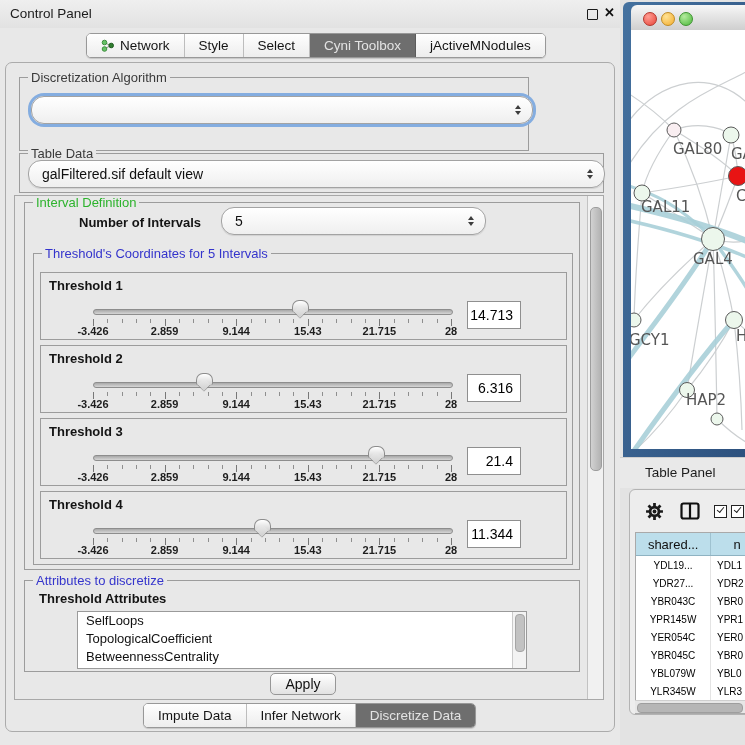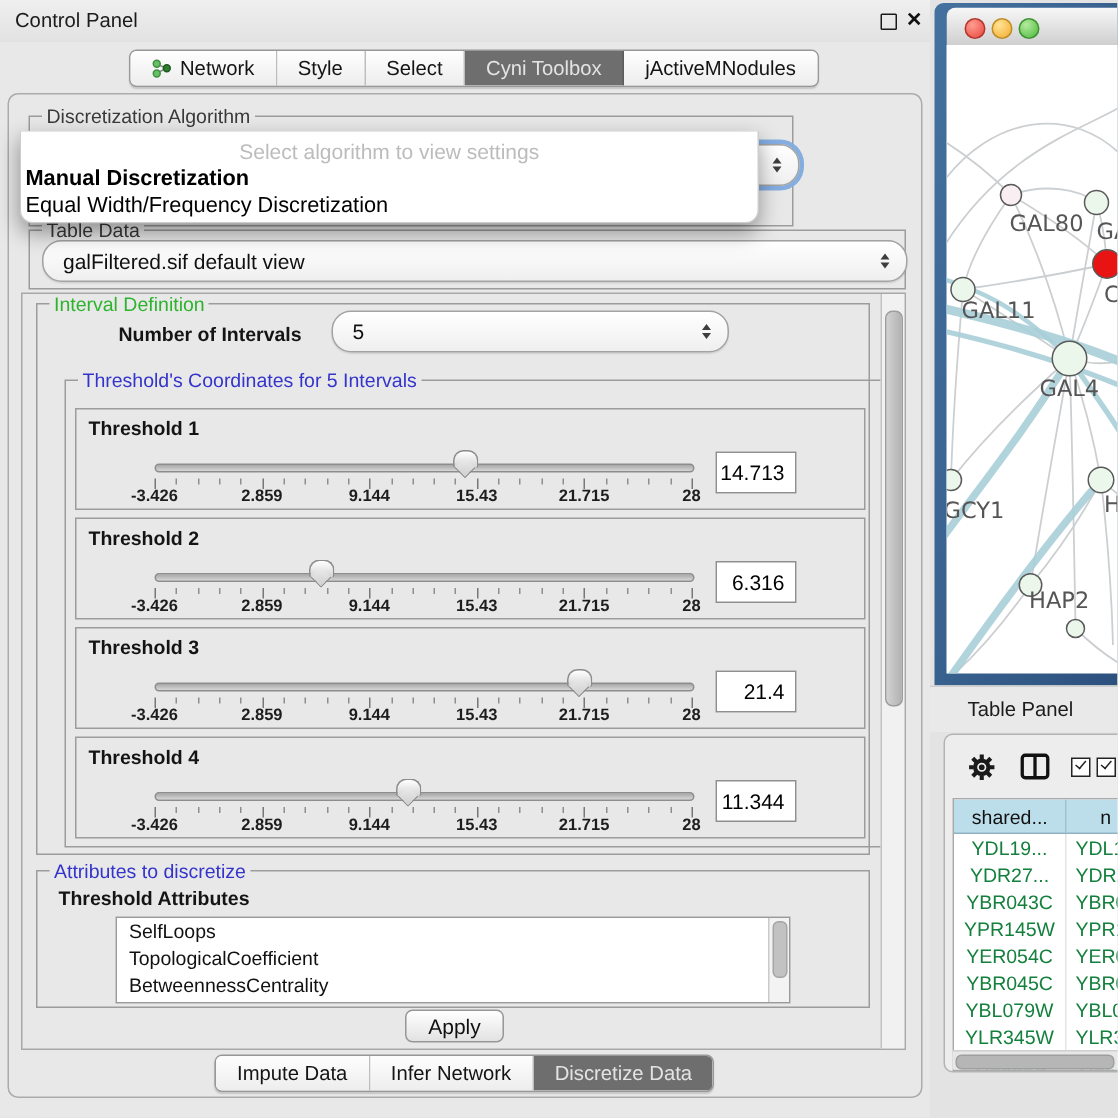--- a/index.html
+++ b/index.html
@@ -61,21 +61,21 @@
   .net-canvas{position:absolute;left:8px;top:28px;width:136px;height:419px;background:#fff;overflow:hidden;}
   .tp-header{position:absolute;left:0;top:457px;width:125px;height:30px;background:#e9e9e9;border-top:1px solid #cecece;}
   .tp-title{position:absolute;left:25px;top:7px;font-size:13.5px;color:#1c1c1c;}
   .tp-card{position:absolute;left:9px;top:489px;width:130px;height:224px;background:#ededed;border:1px solid #b3b3b3;border-radius:6px;overflow:hidden;}
   .cbx{position:absolute;width:11px;height:11px;border:1.6px solid #222;background:#fff;}
   .cbx::after{content:"";position:absolute;left:1.5px;top:1px;width:6px;height:3px;border-left:1.8px solid #222;border-bottom:1.8px solid #222;transform:rotate(-50deg);}
   .tbl{position:absolute;left:5px;top:42px;width:130px;height:182px;background:#fff;border:1px solid #a9a9a9;overflow:hidden;box-sizing:border-box;}
   .thead{display:flex;height:22px;background:#bcdeeb;border-bottom:1px solid #8fb3c2;}
   .th{font-size:13px;color:#111;display:flex;align-items:center;justify-content:center;border-right:1px solid #9fc2d0;box-sizing:border-box;overflow:hidden;white-space:nowrap;}
   .trow{display:flex;height:18px;}
-  .td{font-size:13px;color:#15803d;display:flex;align-items:center;box-sizing:border-box;overflow:hidden;white-space:nowrap;}
+  .td{font-size:10px;color:#000000;display:flex;align-items:center;box-sizing:border-box;overflow:hidden;white-space:nowrap;}
   .td.c1{justify-content:center;border-right:1px solid #e4e4e4;}
   .td.c2{padding-left:6px;}
   .hsb{position:absolute;left:5px;top:210px;width:124px;height:12px;background:#e7e7e7;border-top:1px solid #cfcfcf;}
   .hsb .thumb{position:absolute;left:2px;top:2px;width:104px;height:8px;border-radius:4px;background:#b6b6b6;border:1px solid #9e9e9e;}
   .toolbar-icon{position:absolute;}
 </style>
 </head>
 <body>
 
 <div id="root">
@@ -117,25 +117,20 @@
       <div class="group" style="left:13px;top:14px;width:508px;height:72px;">
         <span class="gtitle">Discretization Algorithm</span>
       </div>
       <div class="combo focused" style="left:25px;top:33px;width:487px;height:26px;">
         <span class="arrows">
             <span class="arr-up"></span>
             <span class="arr-dn"></span>
           </span>
       </div>
 
-      <div class="popup">
-        <div class="ph">Select algorithm to view settings</div>
-        <div class="opt1">Manual Discretization</div>
-        <div class="opt2">Equal Width/Frequency Discretization</div>
-      </div>
 
       <div class="group" style="left:13px;top:90px;width:583px;height:38px;">
         <span class="gtitle">Table Data</span>
         <div class="combo" style="left:8px;top:6px;width:562px;height:26px;">
           <span>galFiltered.sif default view</span>
           <span class="arrows">
               <span class="arr-up"></span>
               <span class="arr-dn"></span>
             </span>
         </div>
@@ -146,21 +141,21 @@
         <div class="group" style="left:9px;top:6px;width:554px;height:366px;">
           <span class="gtitle green">Interval Definition</span>
           <span class="bold-label" style="left:54px;top:12px;">Number of Intervals</span>
           <div class="combo" style="left:196px;top:4px;width:250px;height:26px;">
             <span>5</span>
             <span class="arrows">
                 <span class="arr-up"></span>
                 <span class="arr-dn"></span>
               </span>
           </div>
-          <div class="group" style="left:18px;top:50px;width:538px;height:310px;padding-left:14px;" id="thresholds-group">
+          <div class="group" style="left:8px;top:50px;width:538px;height:310px;" id="thresholds-group">
             <span class="gtitle blue">Threshold's Coordinates for 5 Intervals</span>
           <div class="tpanel" style="top: 18px;">
     <div class="ttitle">Threshold 1</div>
     <div class="track"></div>
     <div class="handle" style="left: 251.137px;"></div>
     <div class="ticks">
                   <div class="tick major" style="left: 0px;"></div>
                   <div class="tick" style="left: 14.32px;"></div>
                   <div class="tick" style="left: 28.64px;"></div>
                   <div class="tick" style="left: 42.96px;"></div>

